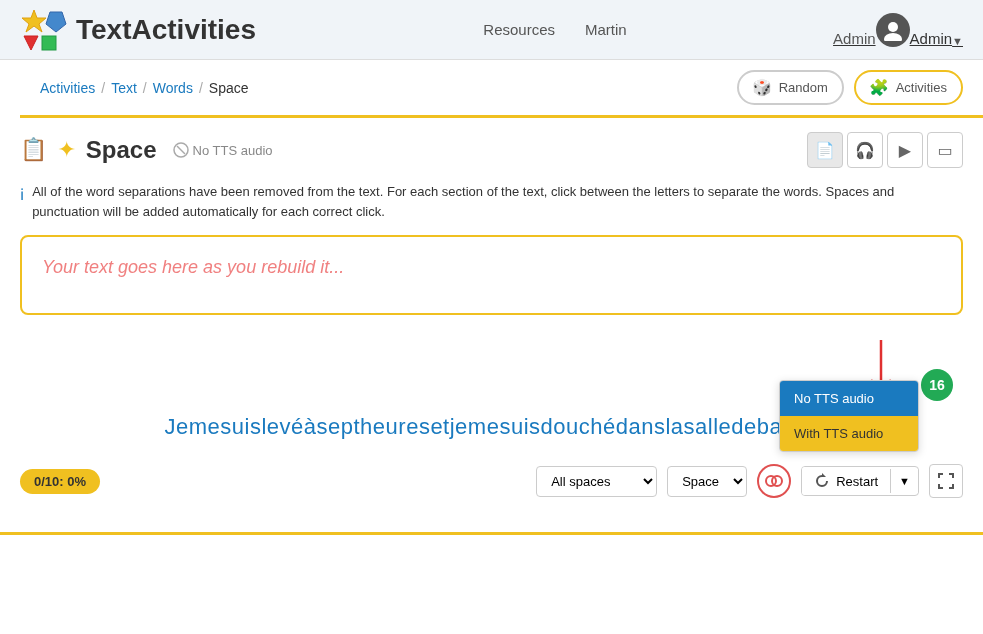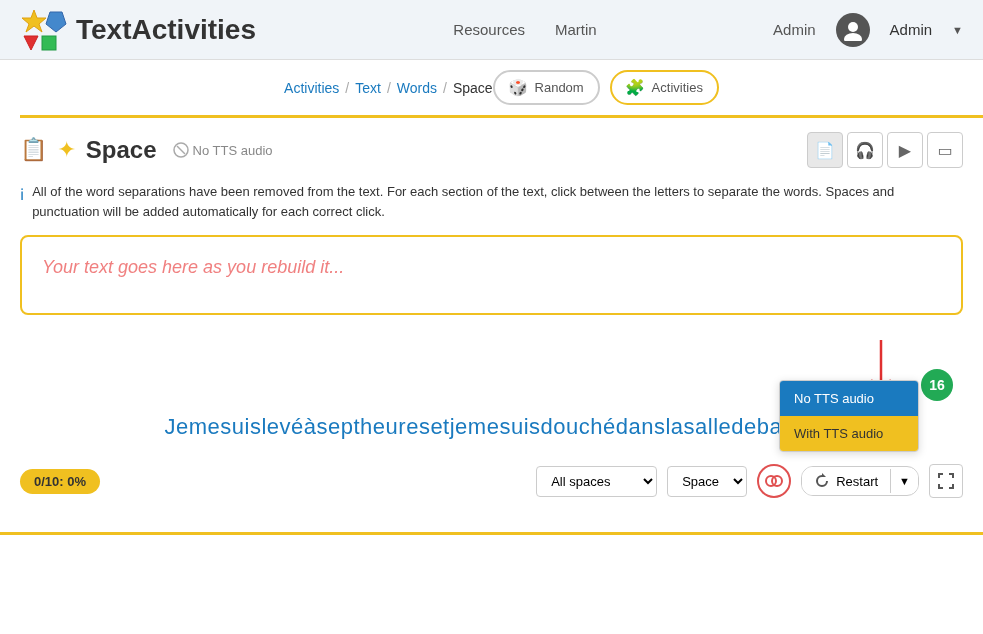--- a/index.html
+++ b/index.html
@@ -34,22 +34,23 @@
       gap: 30px;
       margin-left: 21px;
     }
     .header-nav a {
       text-decoration: none;
       color: #555;
       font-size: 15px;
     }
     .header-right {
       display: flex;
-      align-items: center;
-      gap: 20px;
+      align-items: flex-end;
+      gap: 0;
+      text-decoration: underline;
     }
     .admin-link {
       color: #555;
       font-size: 15px;
       text-decoration: none;
     }
     .user-avatar {
       width: 34px;
       height: 34px;
       background: #555;
@@ -64,21 +65,21 @@
       font-size: 15px;
       color: #333;
       cursor: pointer;
     }
     .dropdown-arrow { font-size: 11px; color: #555; }
 
     
     .breadcrumb-bar {
       display: flex;
       align-items: center;
-      justify-content: center;
+      justify-content: space-between;
       padding: 10px 20px;
       border-bottom: 3px solid #f0c020;
       margin-left: 20px;
     }
     .breadcrumb {
       display: flex;
       align-items: center;
       gap: 6px;
       font-size: 14px;
     }
@@ -253,21 +254,21 @@
       border-radius: 4px;
       font-size: 13px;
       background: white;
       cursor: pointer;
     }
     .btn-restart {
       display: flex;
       align-items: center;
       gap: 0;
       border: 1px solid #ccc;
-      border-radius: 12px;
+      border-radius: 4px;
       overflow: hidden;
       font-size: 13px;
       cursor: pointer;
     }
     .btn-restart-main {
       display: flex;
       align-items: center;
       gap: 6px;
       padding: 6px 12px;
       background: white;

